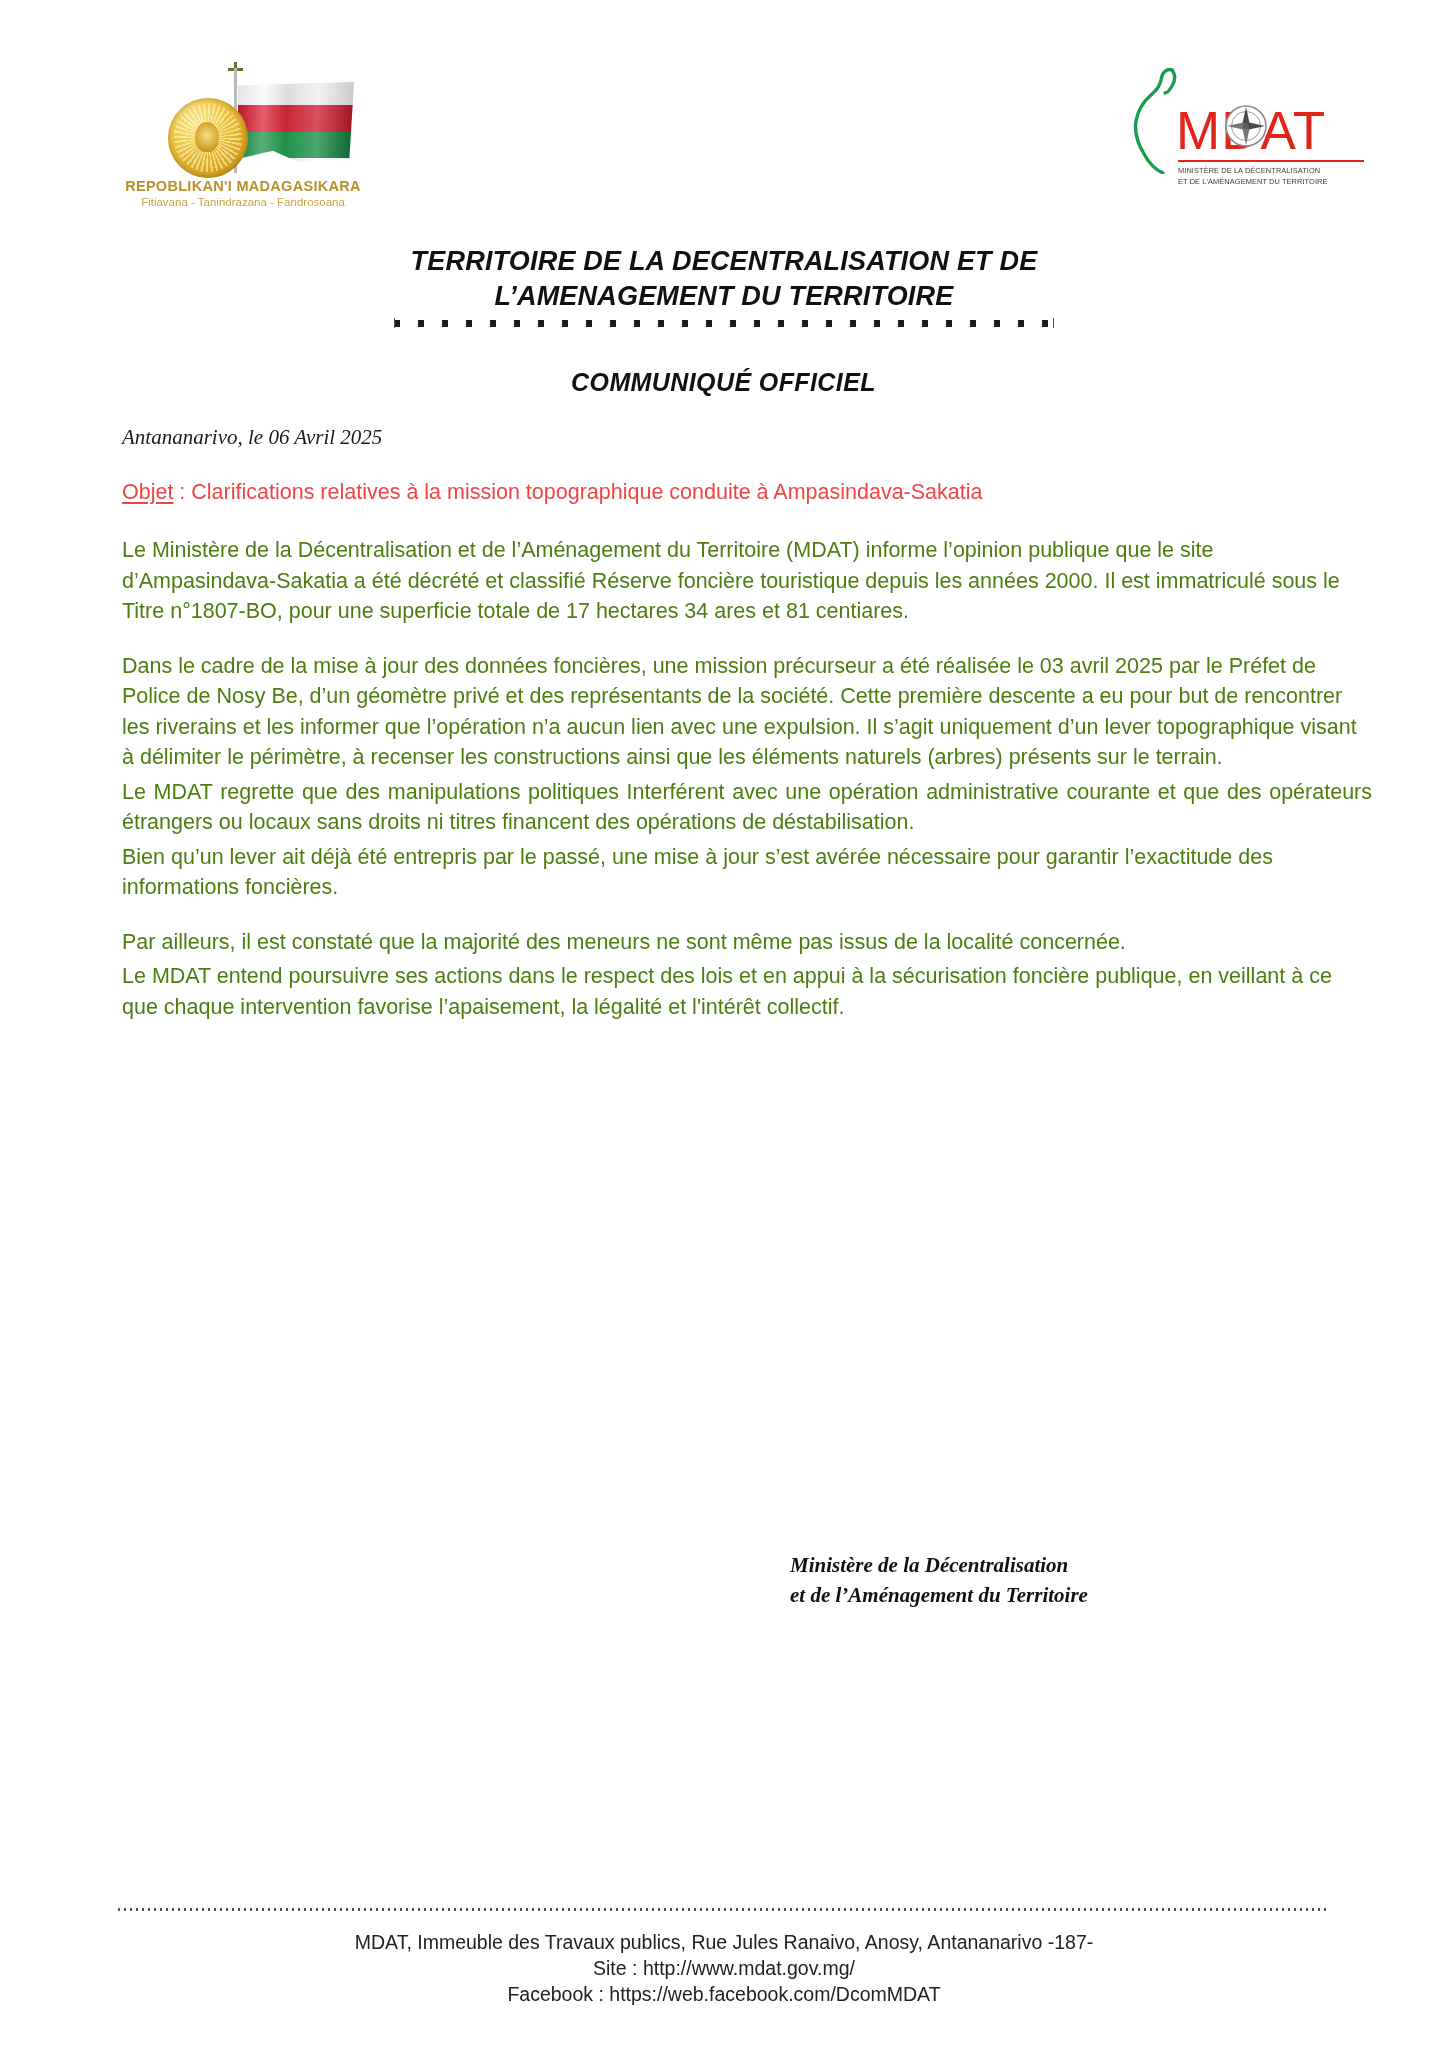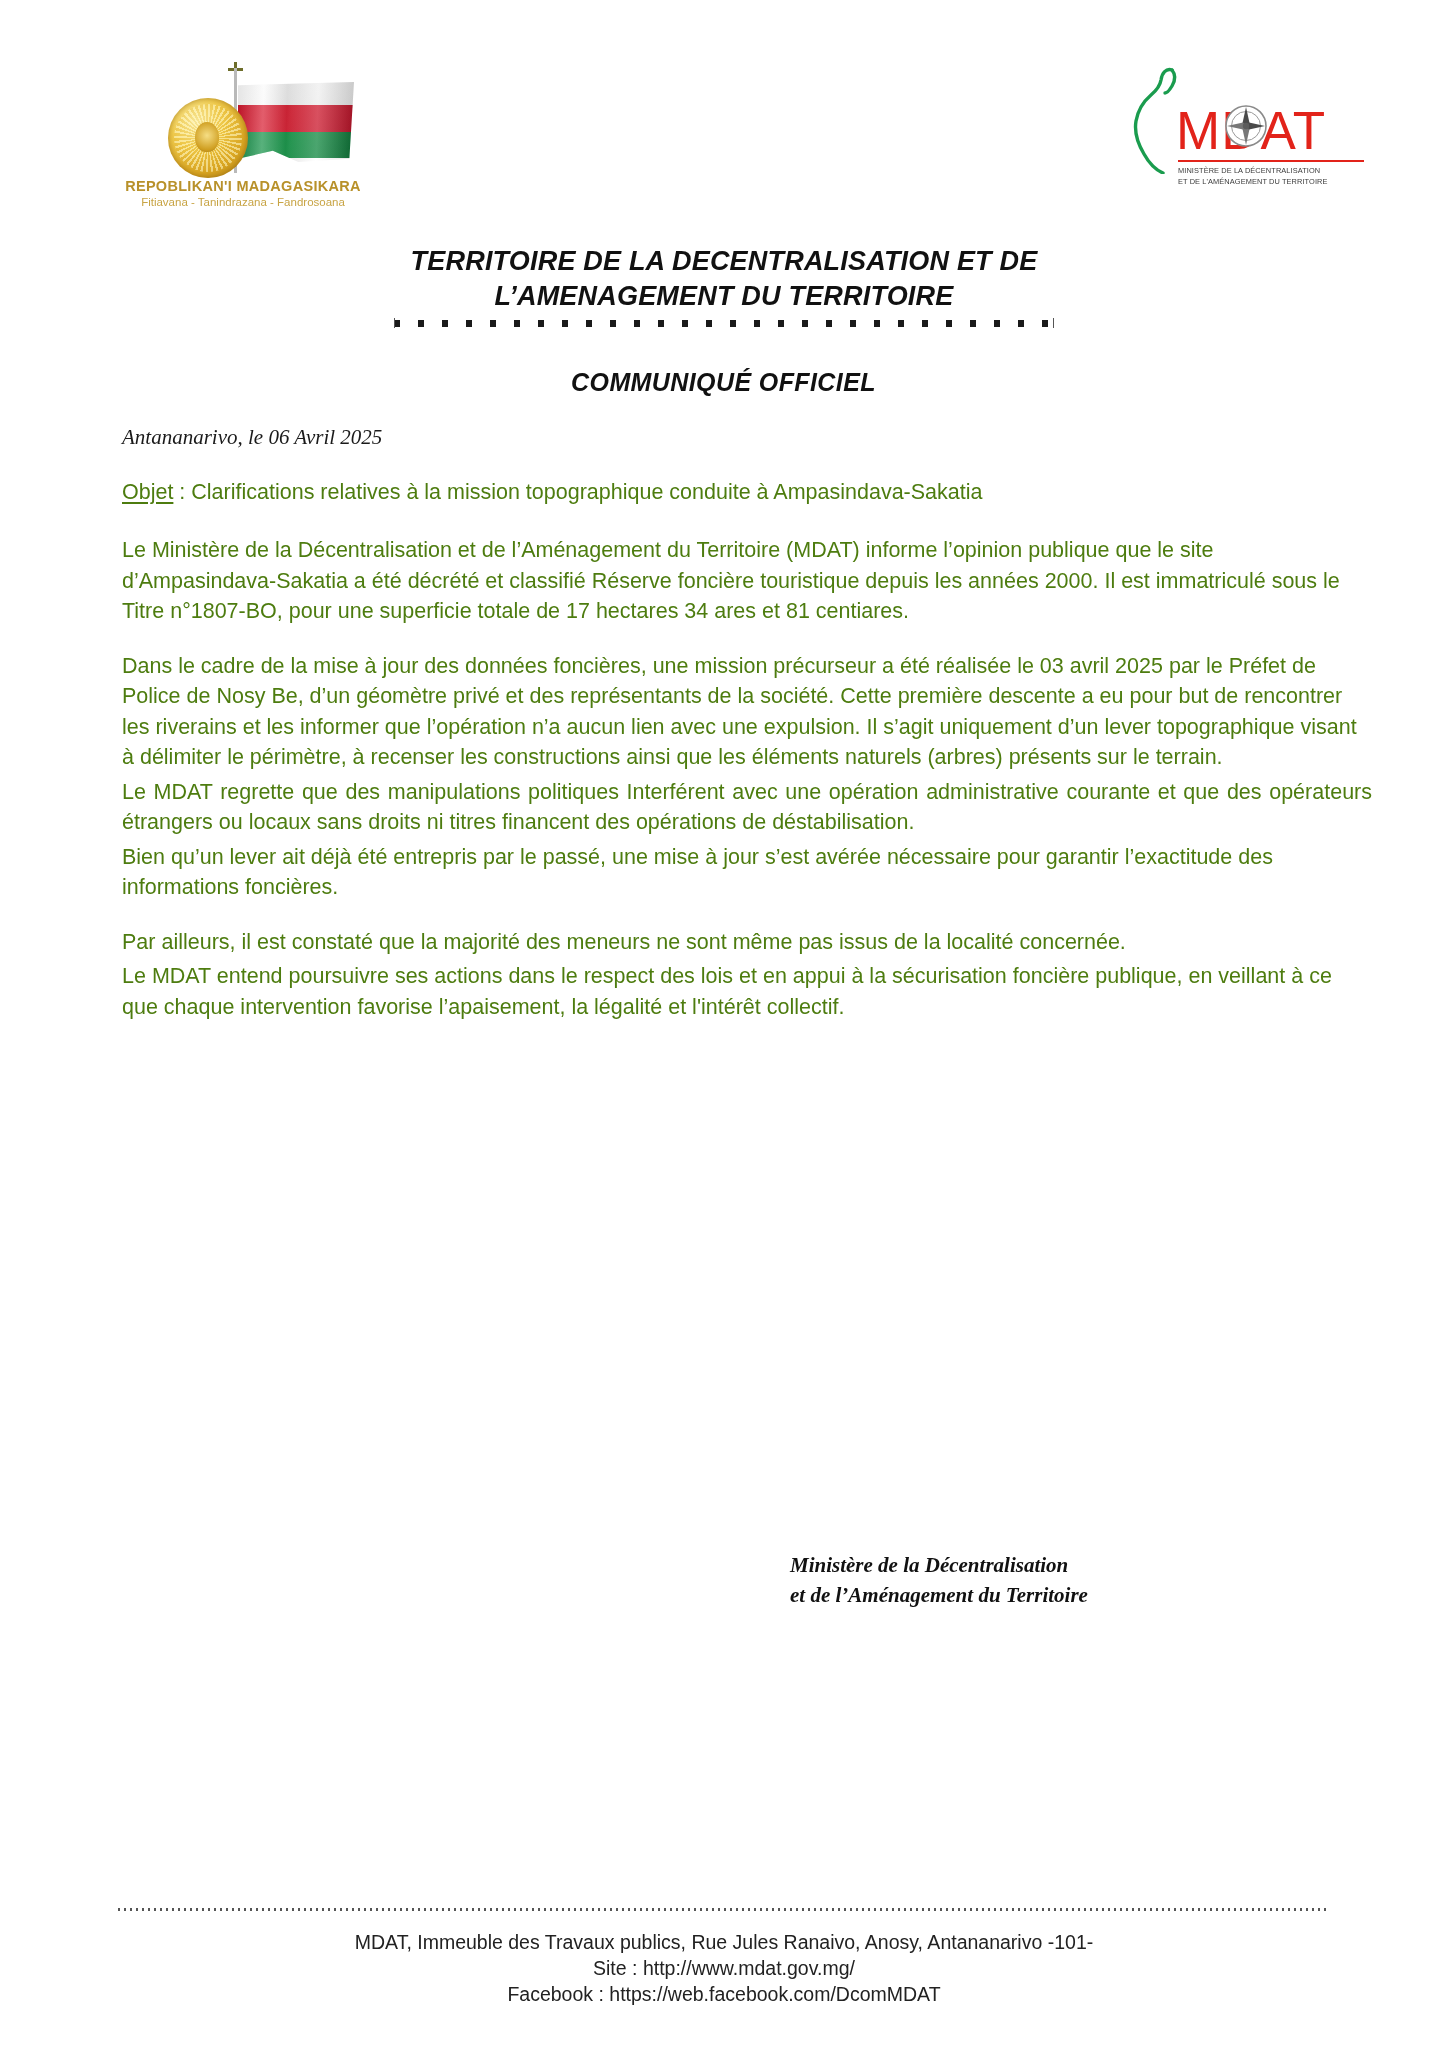--- a/index.html
+++ b/index.html
@@ -249,21 +249,21 @@
   
   .body-wrap {
     position: absolute;
     top: 480px;
     left: 122px;
     width: 1250px;
   }
   .objet {
     font-family: "Liberation Sans", sans-serif;
     font-size: 21.5px;
-    color: #4d7c0f;
+    color: #ef4444;
     margin-bottom: 30px;
   }
   .objet .label {
     text-decoration: underline;
     text-underline-offset: 3px;
   }
   p.para {
     font-family: "Liberation Sans", sans-serif;
     font-size: 21.5px;
     line-height: 1.42;
@@ -389,18 +389,18 @@
     <p class="para">Le MDAT entend poursuivre ses actions dans le respect des lois et en appui à la sécurisation foncière publique, en veillant à ce que chaque intervention favorise l’apaisement, la légalité et l'intérêt collectif.</p>
   </div>
 
   <div class="signature">
     <div>Ministère de la Décentralisation</div>
     <div>et de l’Aménagement du Territoire</div>
   </div>
 
   <div class="footer-rule"></div>
   <div class="footer">
-    <div>MDAT, Immeuble des Travaux publics, Rue Jules Ranaivo, Anosy, Antananarivo -101-</div>
+    <div>MDAT, Immeuble des Travaux publics, Rue Jules Ranaivo, Anosy, Antananarivo -187-</div>
     <div>Site : http://www.mdat.gov.mg/</div>
     <div>Facebook : https://web.facebook.com/DcomMDAT</div>
   </div>
 
 </div>
 
 </body></html>

